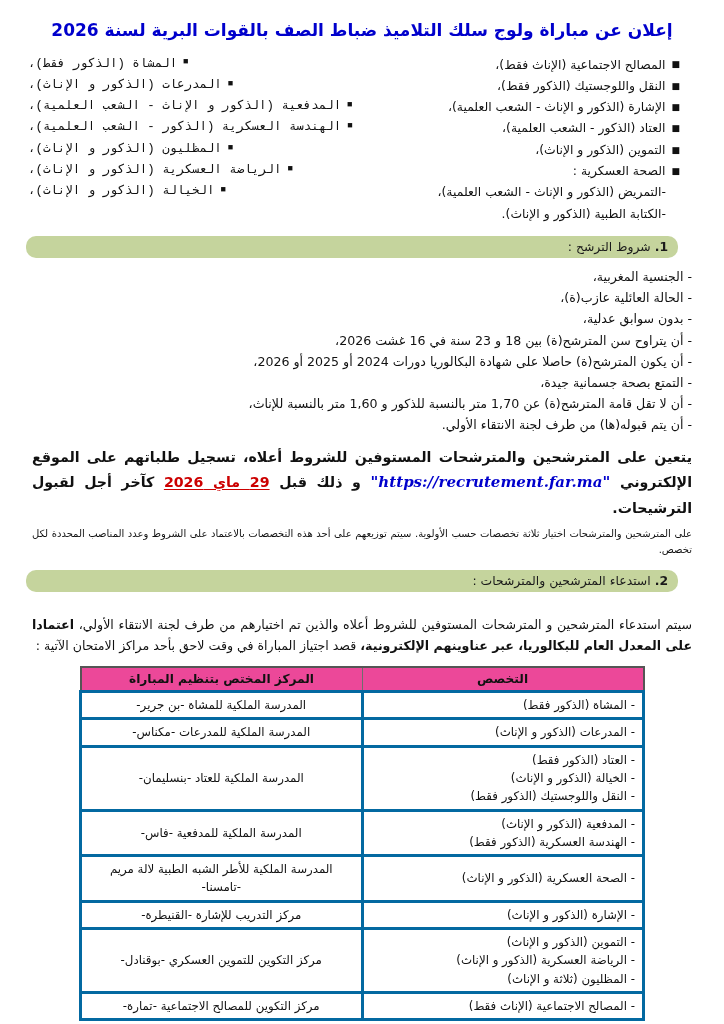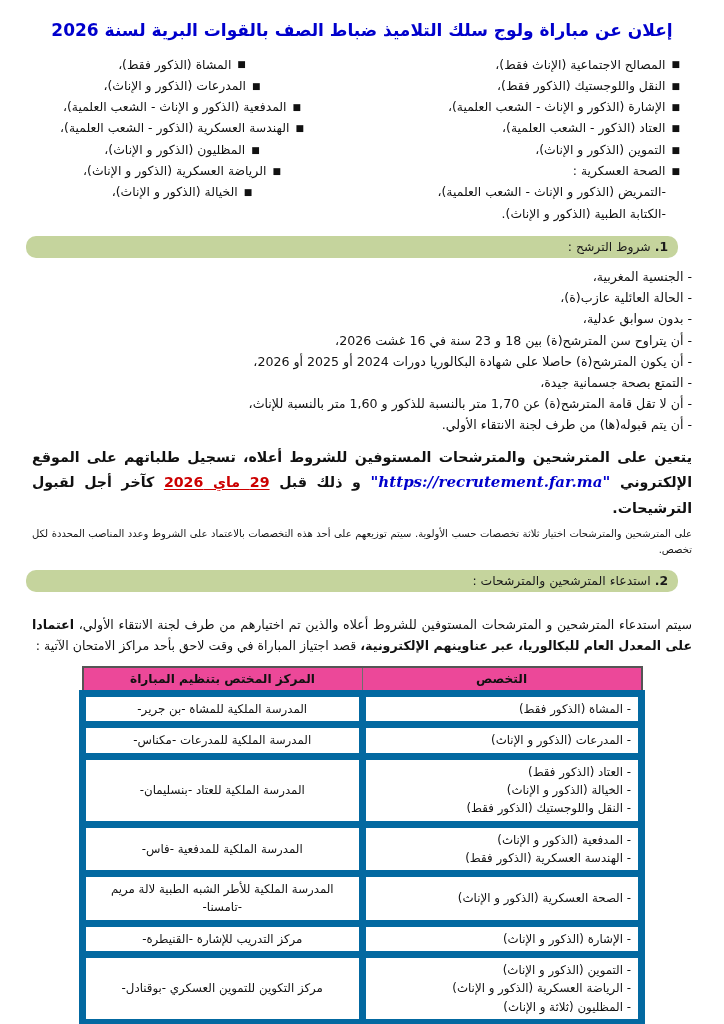--- a/index.html
+++ b/index.html
@@ -71,21 +71,21 @@
     flex-direction: row;
     direction: rtl;
     margin-top: 10px;
     padding: 0 20px 0 14px;
     gap: 0px;
   }
   .spec-col {
     flex: 1 1 50%;
     direction: rtl;
   }
-  .spec-col.right { text-align: center; padding-right: 36px; }
+  .spec-col.right { text-align: left; padding-right: 36px; font-family: Liberation Mono, monospace; }
   .spec-col.left  { text-align: right; padding-right: 10px; }
   .spec-item {
     font-size: 12.4px;
     line-height: 1.72;
     white-space: nowrap;
     direction: rtl;
   }
   .spec-item .bul {
     display: inline-block;
     margin-left: 6px;
@@ -158,21 +158,21 @@
   table.centers th {
     background: #ec4899;
     border: 1px solid #6e6e6e;
     font-size: 12.2px;
     font-weight: bold;
     padding: 4px 6px;
     text-align: center;
     color: #111;
   }
   table.centers td {
-    border: 7px solid #0369a1;
+    border: 3px solid #0369a1;
     font-size: 11.8px;
     padding: 3px 7px;
     vertical-align: middle;
     color: #111;
     line-height: 1.55;
   }
   td.spec-cell {
     text-align: right;
     width: 188px;
   }

